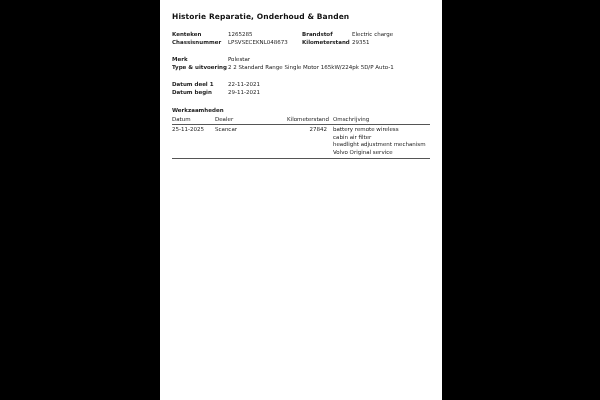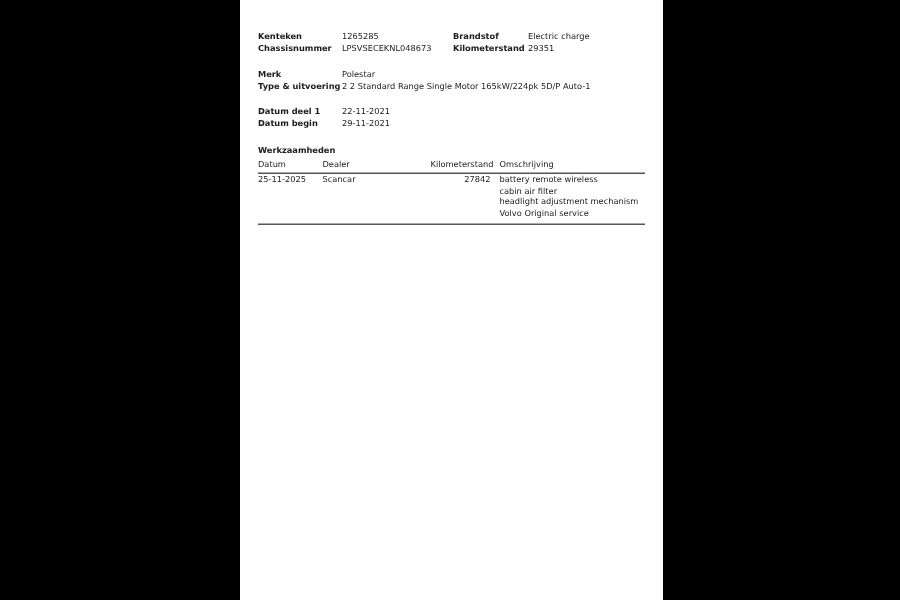--- a/index.html
+++ b/index.html
@@ -38,20 +38,21 @@
   .oms-line { display:block; }
   .table-bottom-rule { border-bottom:1px solid #555; width:258px; margin-top:2px; }
 </style>
 </head>
 <body>
 
 <div class="stage">
   <div class="page">
     <div class="inner">
 
+      <div class="title">Historie Reparatie, Onderhoud &amp; Banden</div>
 
       <div class="kv-group">
         <div class="kv-row">
           <span class="kv-label">Kenteken</span>
           <span class="kv-value col1">1265285</span>
           <span class="kv-label2">Brandstof</span>
           <span class="kv-value kv-value2">Electric charge</span>
         </div>
         <div class="kv-row">
           <span class="kv-label">Chassisnummer</span>

